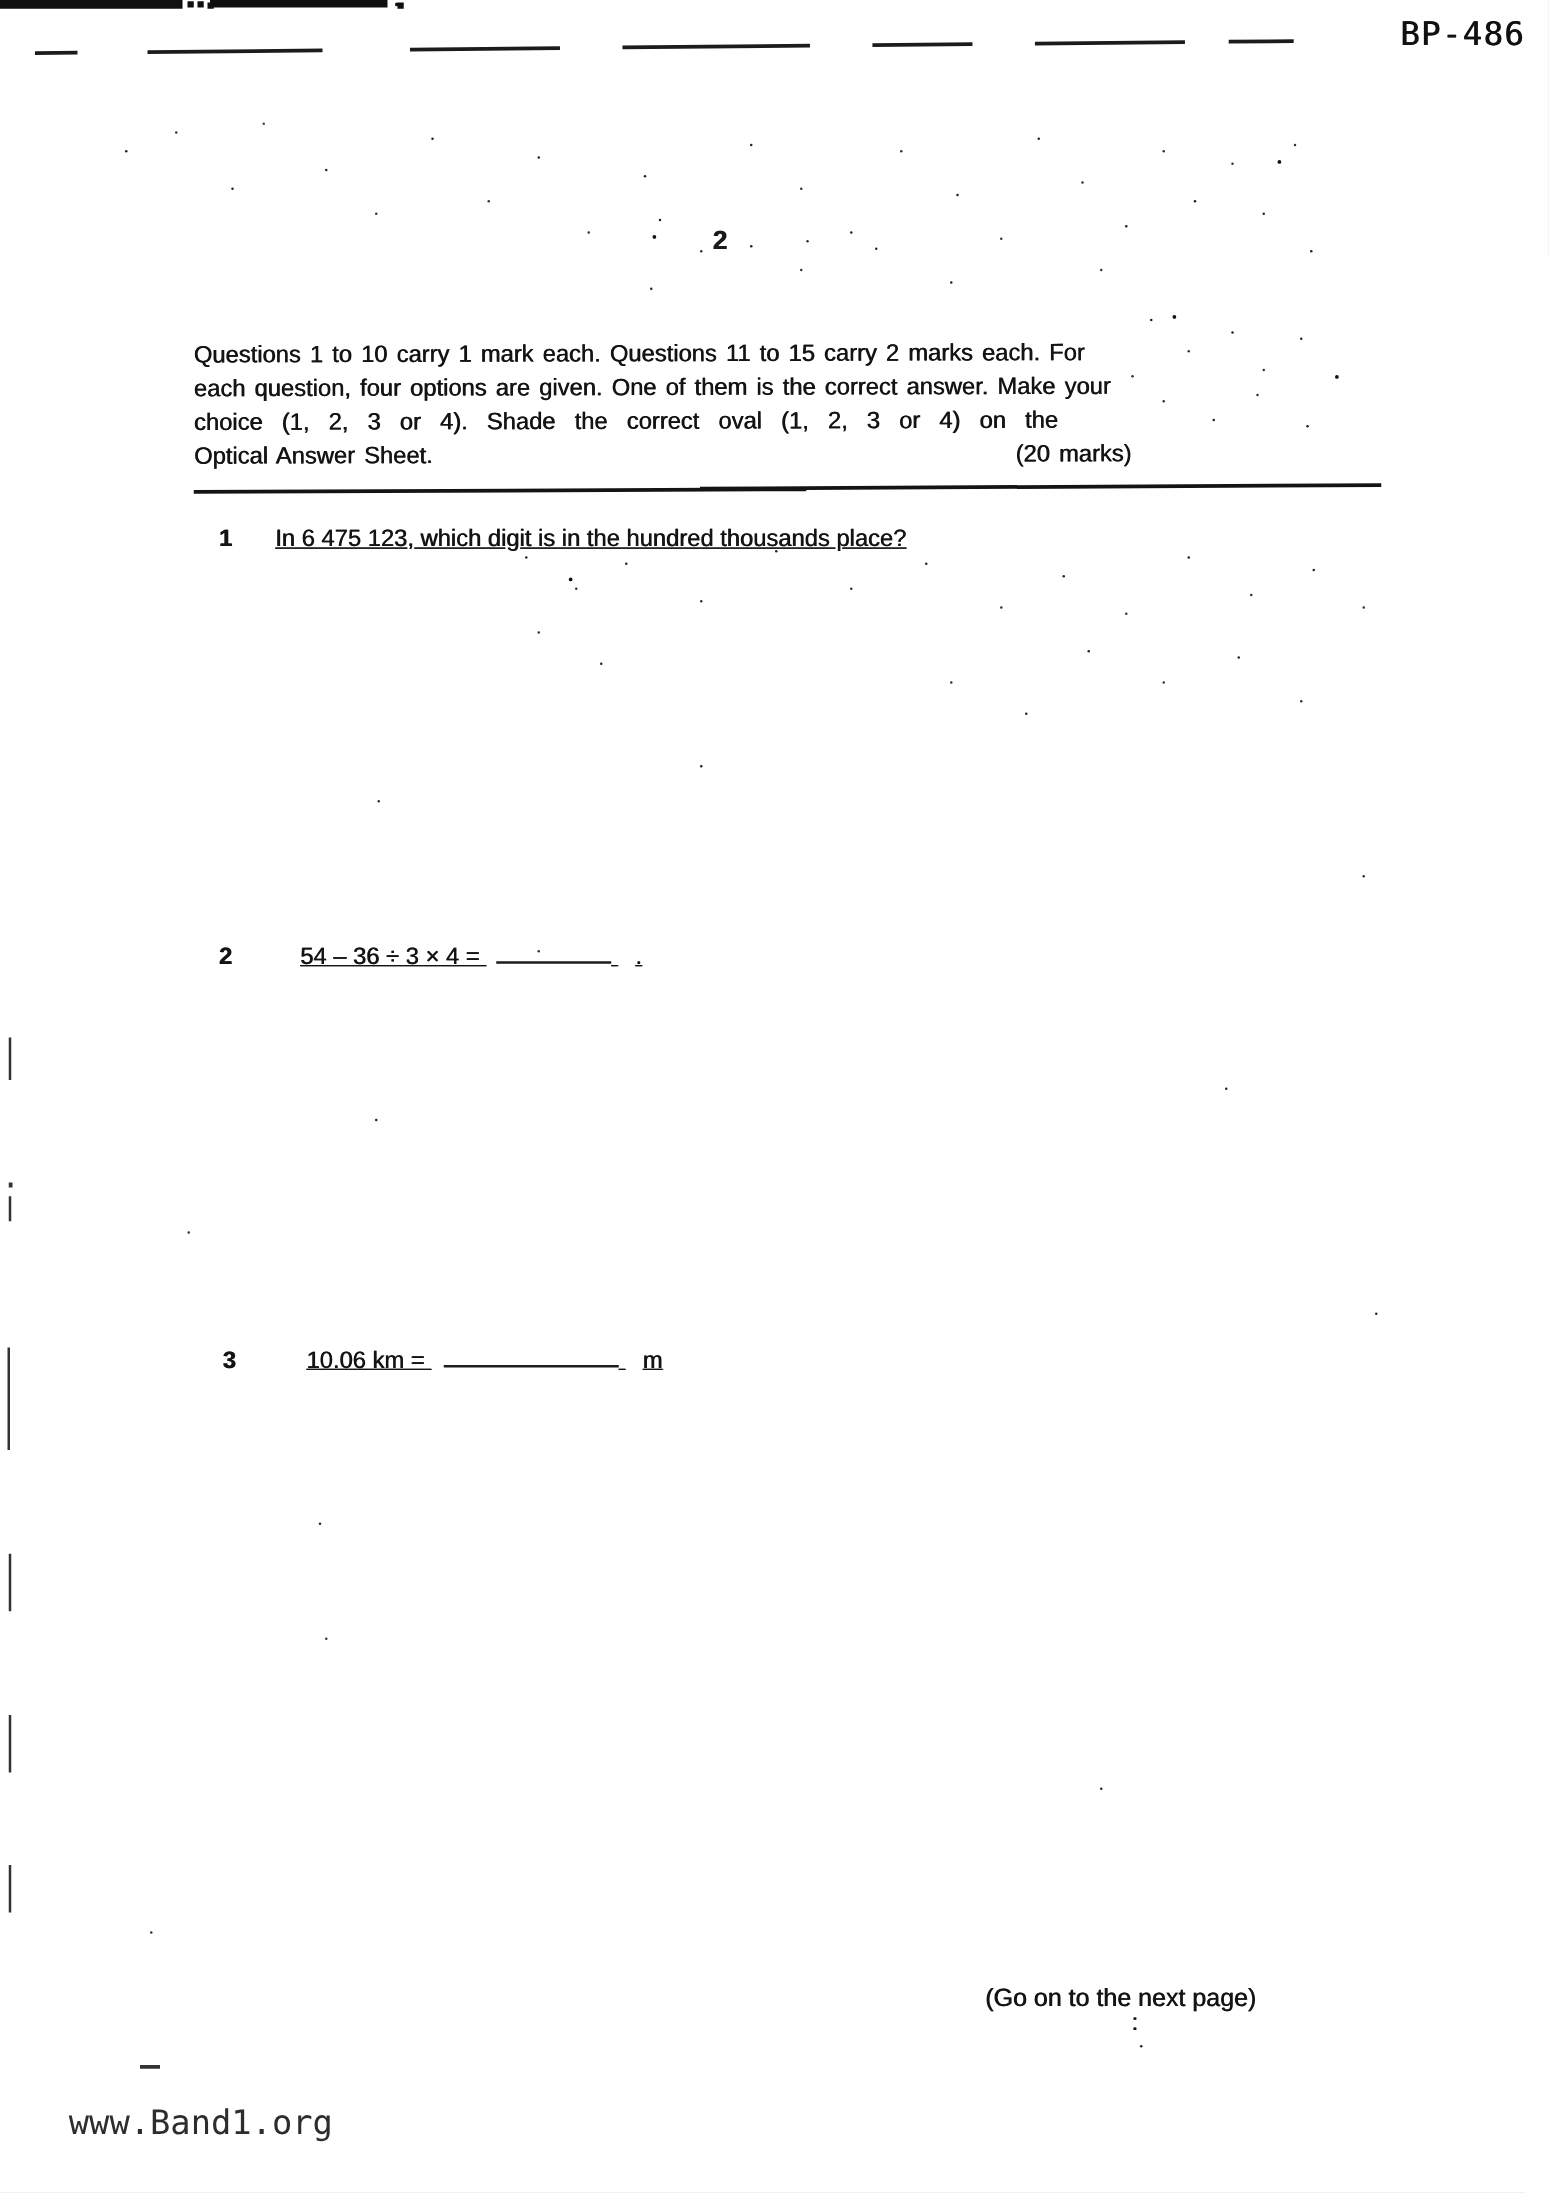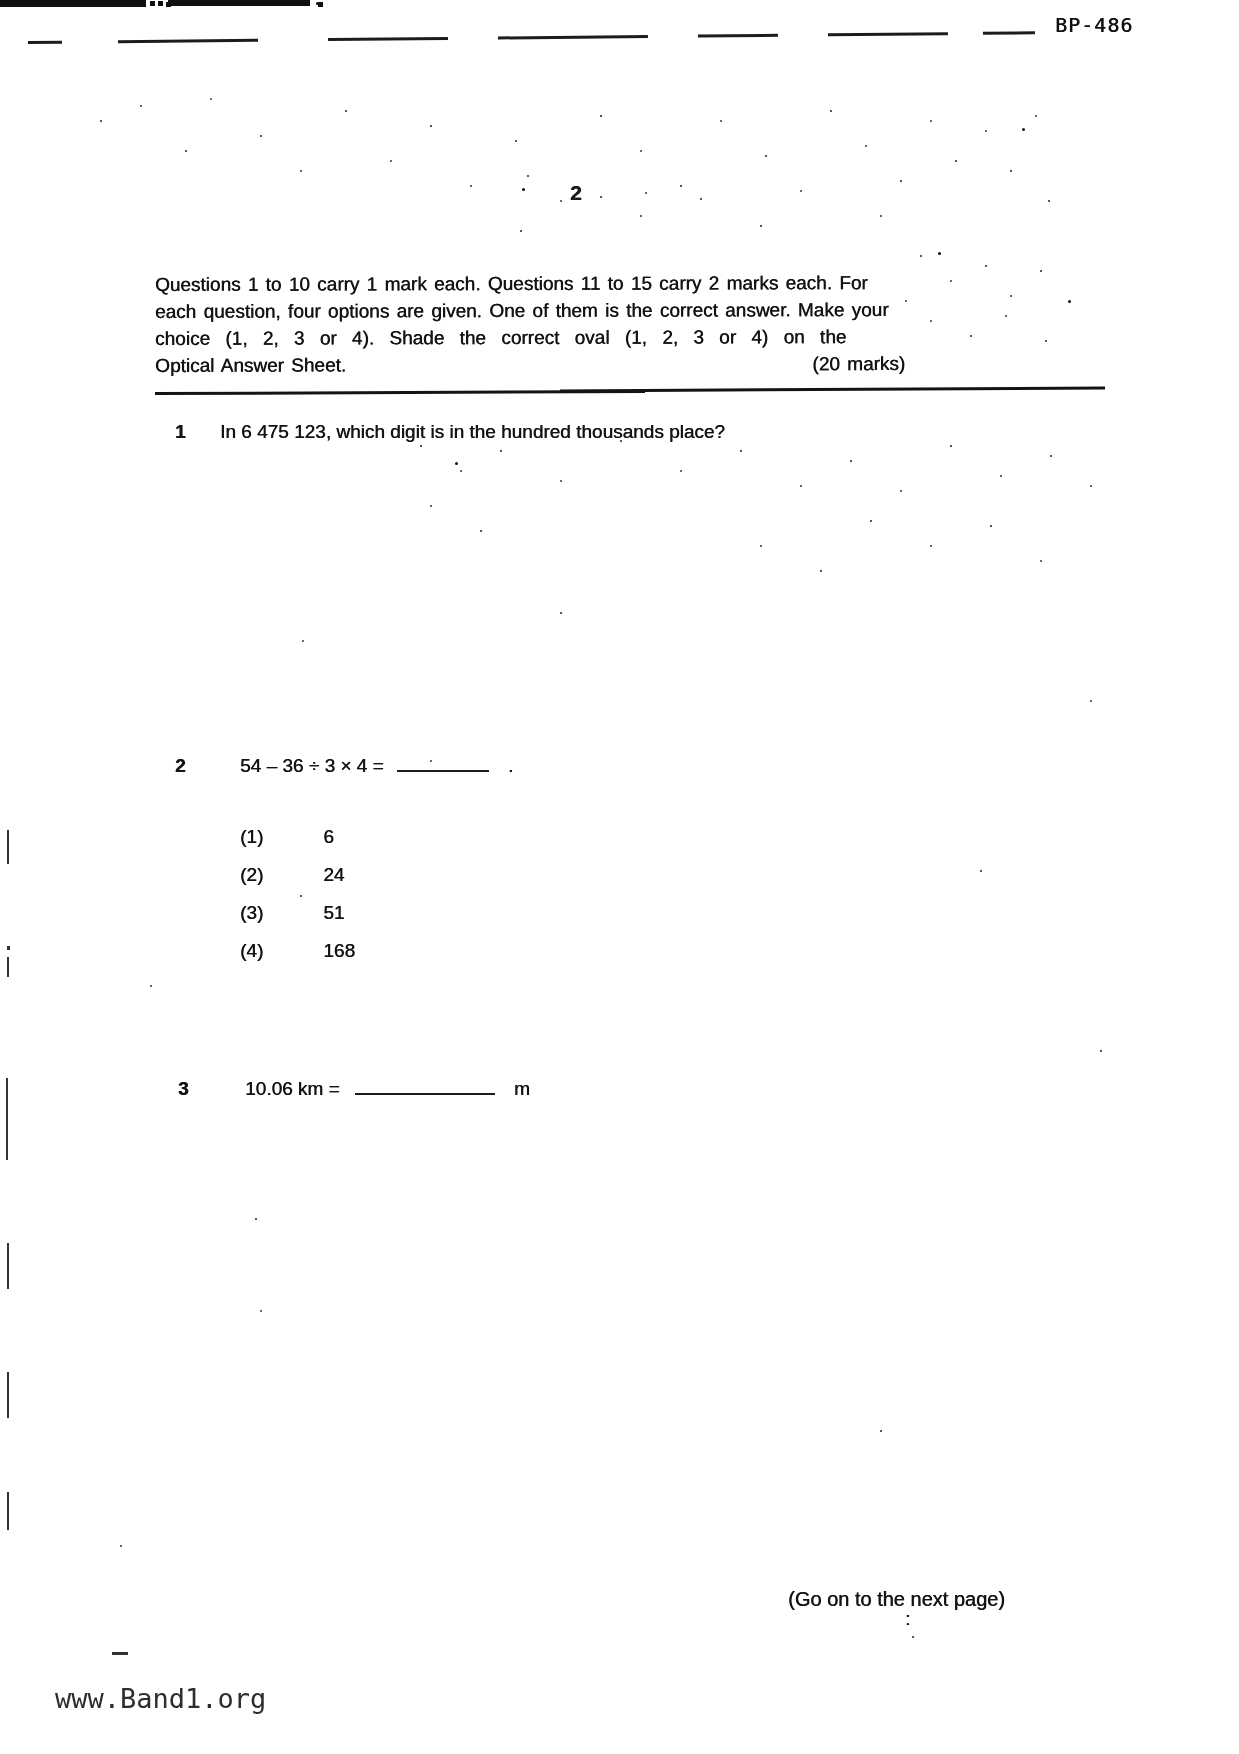--- a/index.html
+++ b/index.html
@@ -20,38 +20,38 @@
              transform:rotate(-0.55deg); transform-origin:left center; }
   .dashrow .seg { position:absolute; top:0; height:3px; background:#1c1c1c; }
   .d1{left:0;width:34px; background:repeating-linear-gradient(90deg,#1c1c1c 0 12px,transparent 12px 20px);}
   .d2{left:90px;width:140px; background:repeating-linear-gradient(90deg,#1c1c1c 0 5px,transparent 5px 14px);}
   .d3{left:300px;width:120px; background:repeating-linear-gradient(90deg,#1c1c1c 0 4px,transparent 4px 11px);}
   .d4{left:470px;width:150px; background:repeating-linear-gradient(90deg,#1c1c1c 0 14px,transparent 14px 22px);}
   .d5{left:670px;width:80px;  background:repeating-linear-gradient(90deg,#1c1c1c 0 4px,transparent 4px 10px);}
   .d6{left:800px;width:120px; background:repeating-linear-gradient(90deg,#1c1c1c 0 16px,transparent 16px 24px);}
   .d7{left:955px;width:52px;  background:repeating-linear-gradient(90deg,#1c1c1c 0 18px,transparent 18px 26px);}
 
-  .doc-code { left:1055px; top:13px; font-family:"DejaVu Sans Mono", monospace;
-              font-size:20px; letter-spacing:1px; color:#111; }
+  .doc-code { left:1120px; top:13px; font-family:"DejaVu Sans Mono", monospace;
+              font-size:26px; letter-spacing:1px; color:#111; }
 
   .page-num { left:570px; top:181px; font-size:21px; font-weight:bold; color:#1a1a1a; }
 
   .instructions { left:155px; top:270px; width:750px; font-size:19px; line-height:27px;
                   color:#141414; transform:rotate(-0.15deg); }
   .iline { word-spacing:2px; white-space:nowrap; }
   .iline3 { word-spacing:10px; }
   .iline4 { position:relative; }
   .marks { position:absolute; right:0; top:0; }
 
   .rule-a { left:155px; top:391px; width:490px; height:3px; background:#141414; transform:rotate(-0.25deg); }
   .rule-b { left:560px; top:388px; width:545px; height:3px; background:#141414; transform:rotate(-0.3deg); }
 
   .question { font-size:19px; color:#141414; white-space:nowrap; }
   .qnum { position:absolute; left:0; font-weight:bold; }
-  .qtext { position:absolute; }
+  .qtext { position:absolute;text-decoration:underline; }
   .blank { display:inline-block; height:14px; border-bottom:2px solid #1c1c1c; vertical-align:baseline; }
   .after-blank { margin-left:14px; }
 
   .options { font-size:19px; color:#141414; }
   .opt { height:24px; margin-bottom:14px; white-space:nowrap; }
   .olabel { display:inline-block; width:78px; }
 
   .footer-note { left:788px; top:1588px; font-size:20px; color:#141414; }
   .footer-colon { left:905px; top:1608px; font-size:19px; color:#141414; }
   .watermark { left:55px; top:1683px; font-family:"DejaVu Sans Mono", monospace;
@@ -143,38 +143,20 @@
   </div>
 
   <div class="abs question scan" style="left:175px; top:755px; height:26px;">
     <span class="qnum">2</span>
     <span class="qtext" style="left:65px;text-align:center;">
       <span>54 – 36 ÷ 3 × 4 =</span>
       <span class="blank" style="width:92px; margin-left:8px;"></span>
       <span class="after-blank">.</span>
     </span>
   </div>
-  <div class="abs options scan" style="left:240px; top:826px;">
-    <div class="opt">
-      <span class="olabel">(1)</span>
-      <span class="ovalue">6</span>
-    </div>
-    <div class="opt">
-      <span class="olabel">(2)</span>
-      <span class="ovalue">24</span>
-    </div>
-    <div class="opt">
-      <span class="olabel">(3)</span>
-      <span class="ovalue">51</span>
-    </div>
-    <div class="opt">
-      <span class="olabel">(4)</span>
-      <span class="ovalue">168</span>
-    </div>
-  </div>
 
   <div class="abs question scan" style="left:178px; top:1078px; height:26px;">
     <span class="qnum">3</span>
     <span class="qtext" style="left:67px;">
       <span>10.06 km =</span>
       <span class="blank" style="width:140px; margin-left:10px;"></span>
       <span class="after-blank">m</span>
     </span>
   </div>
 

